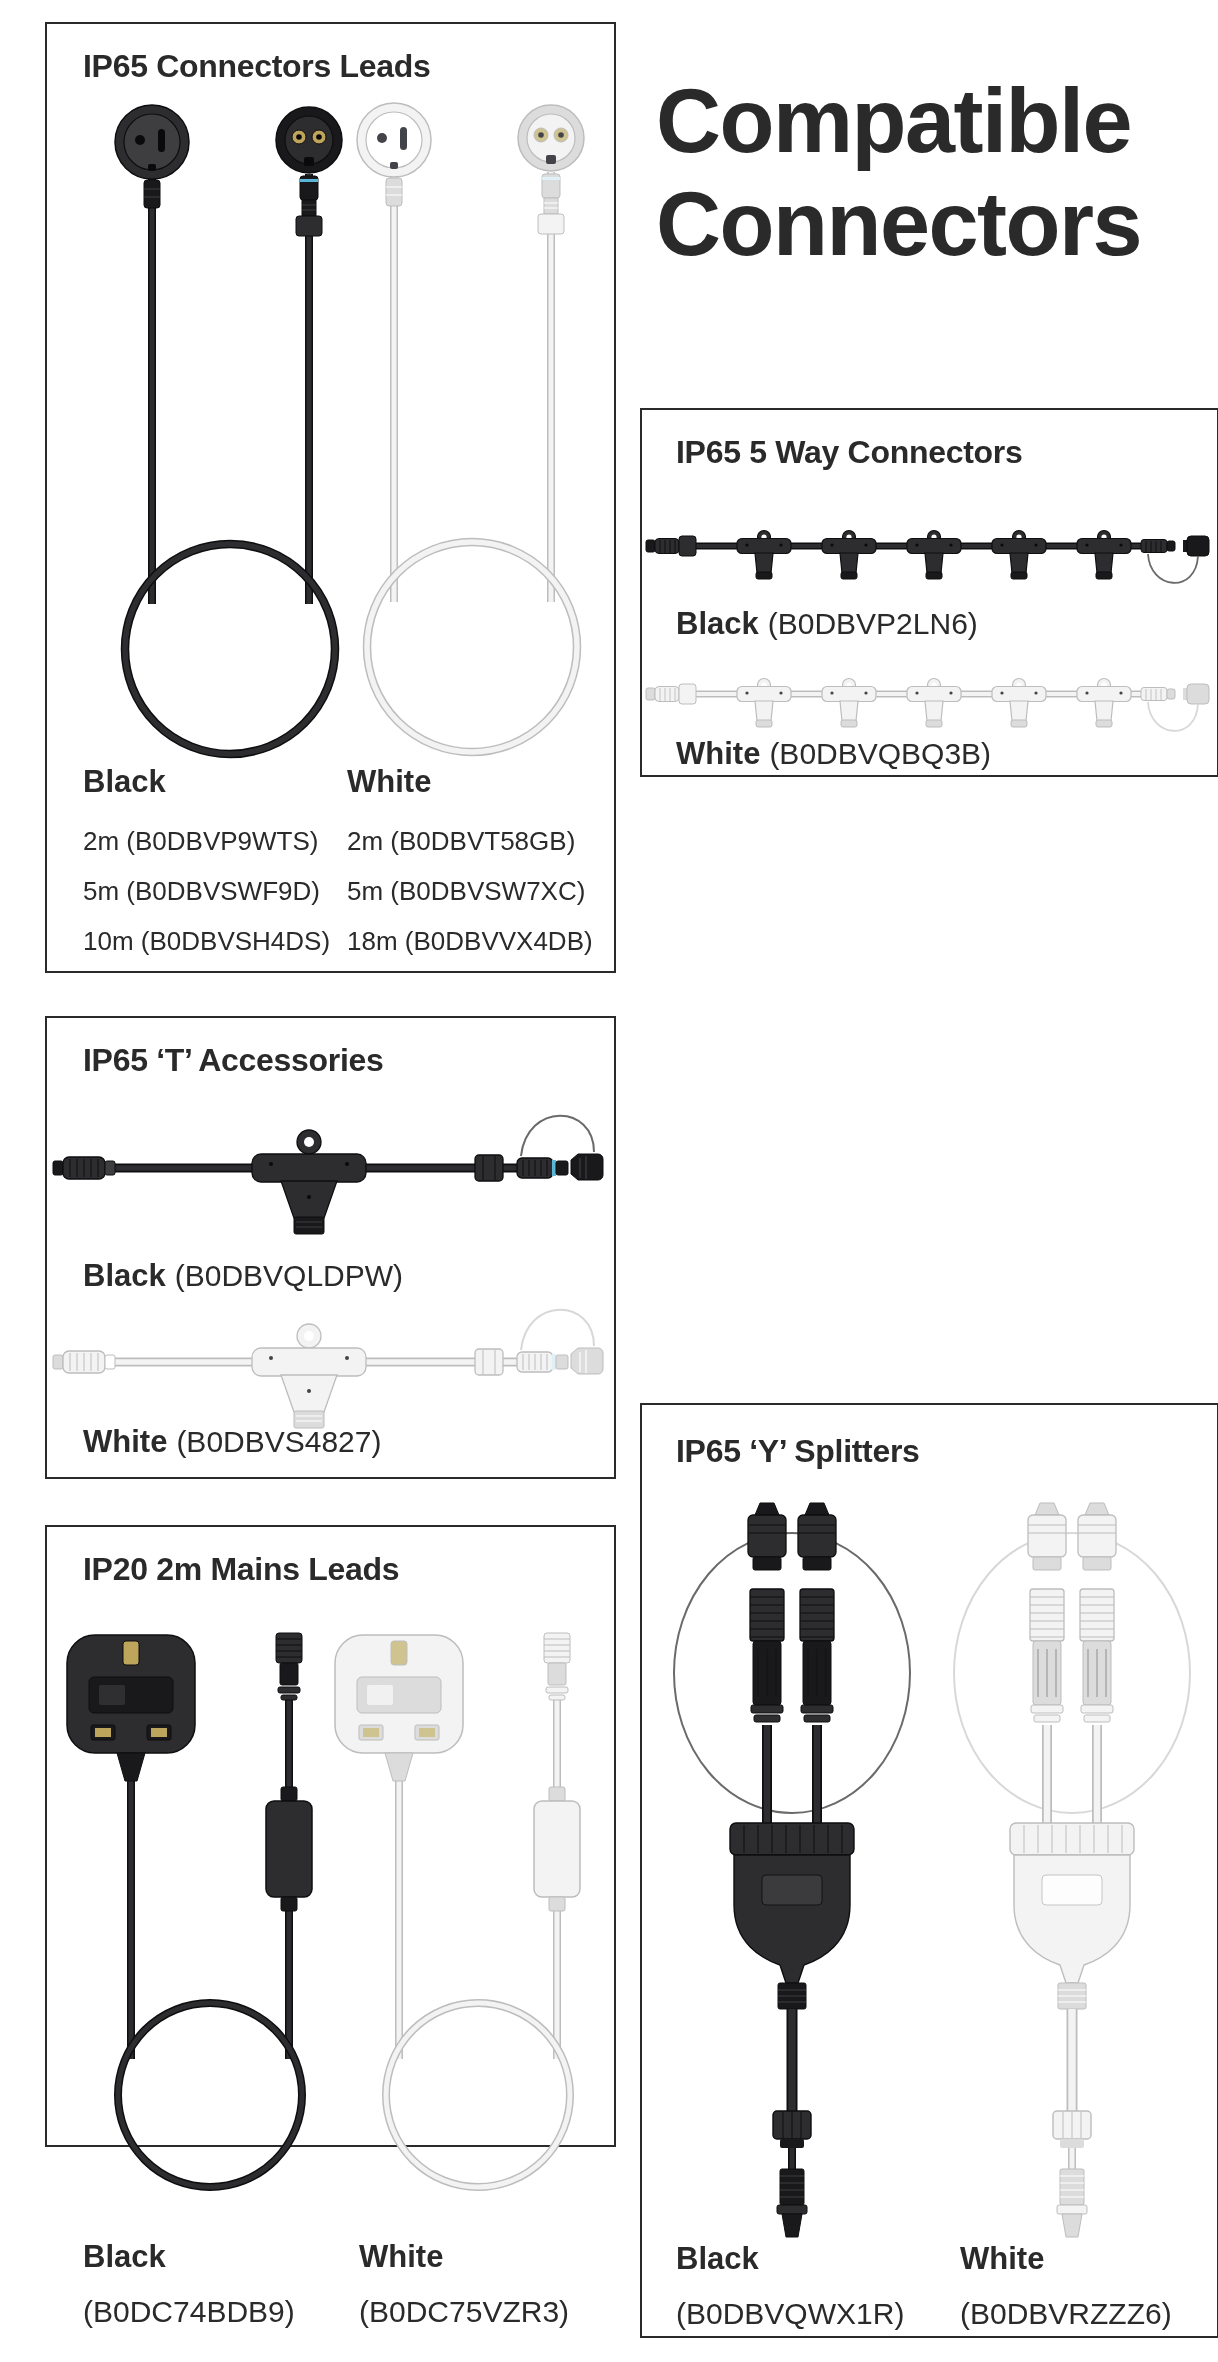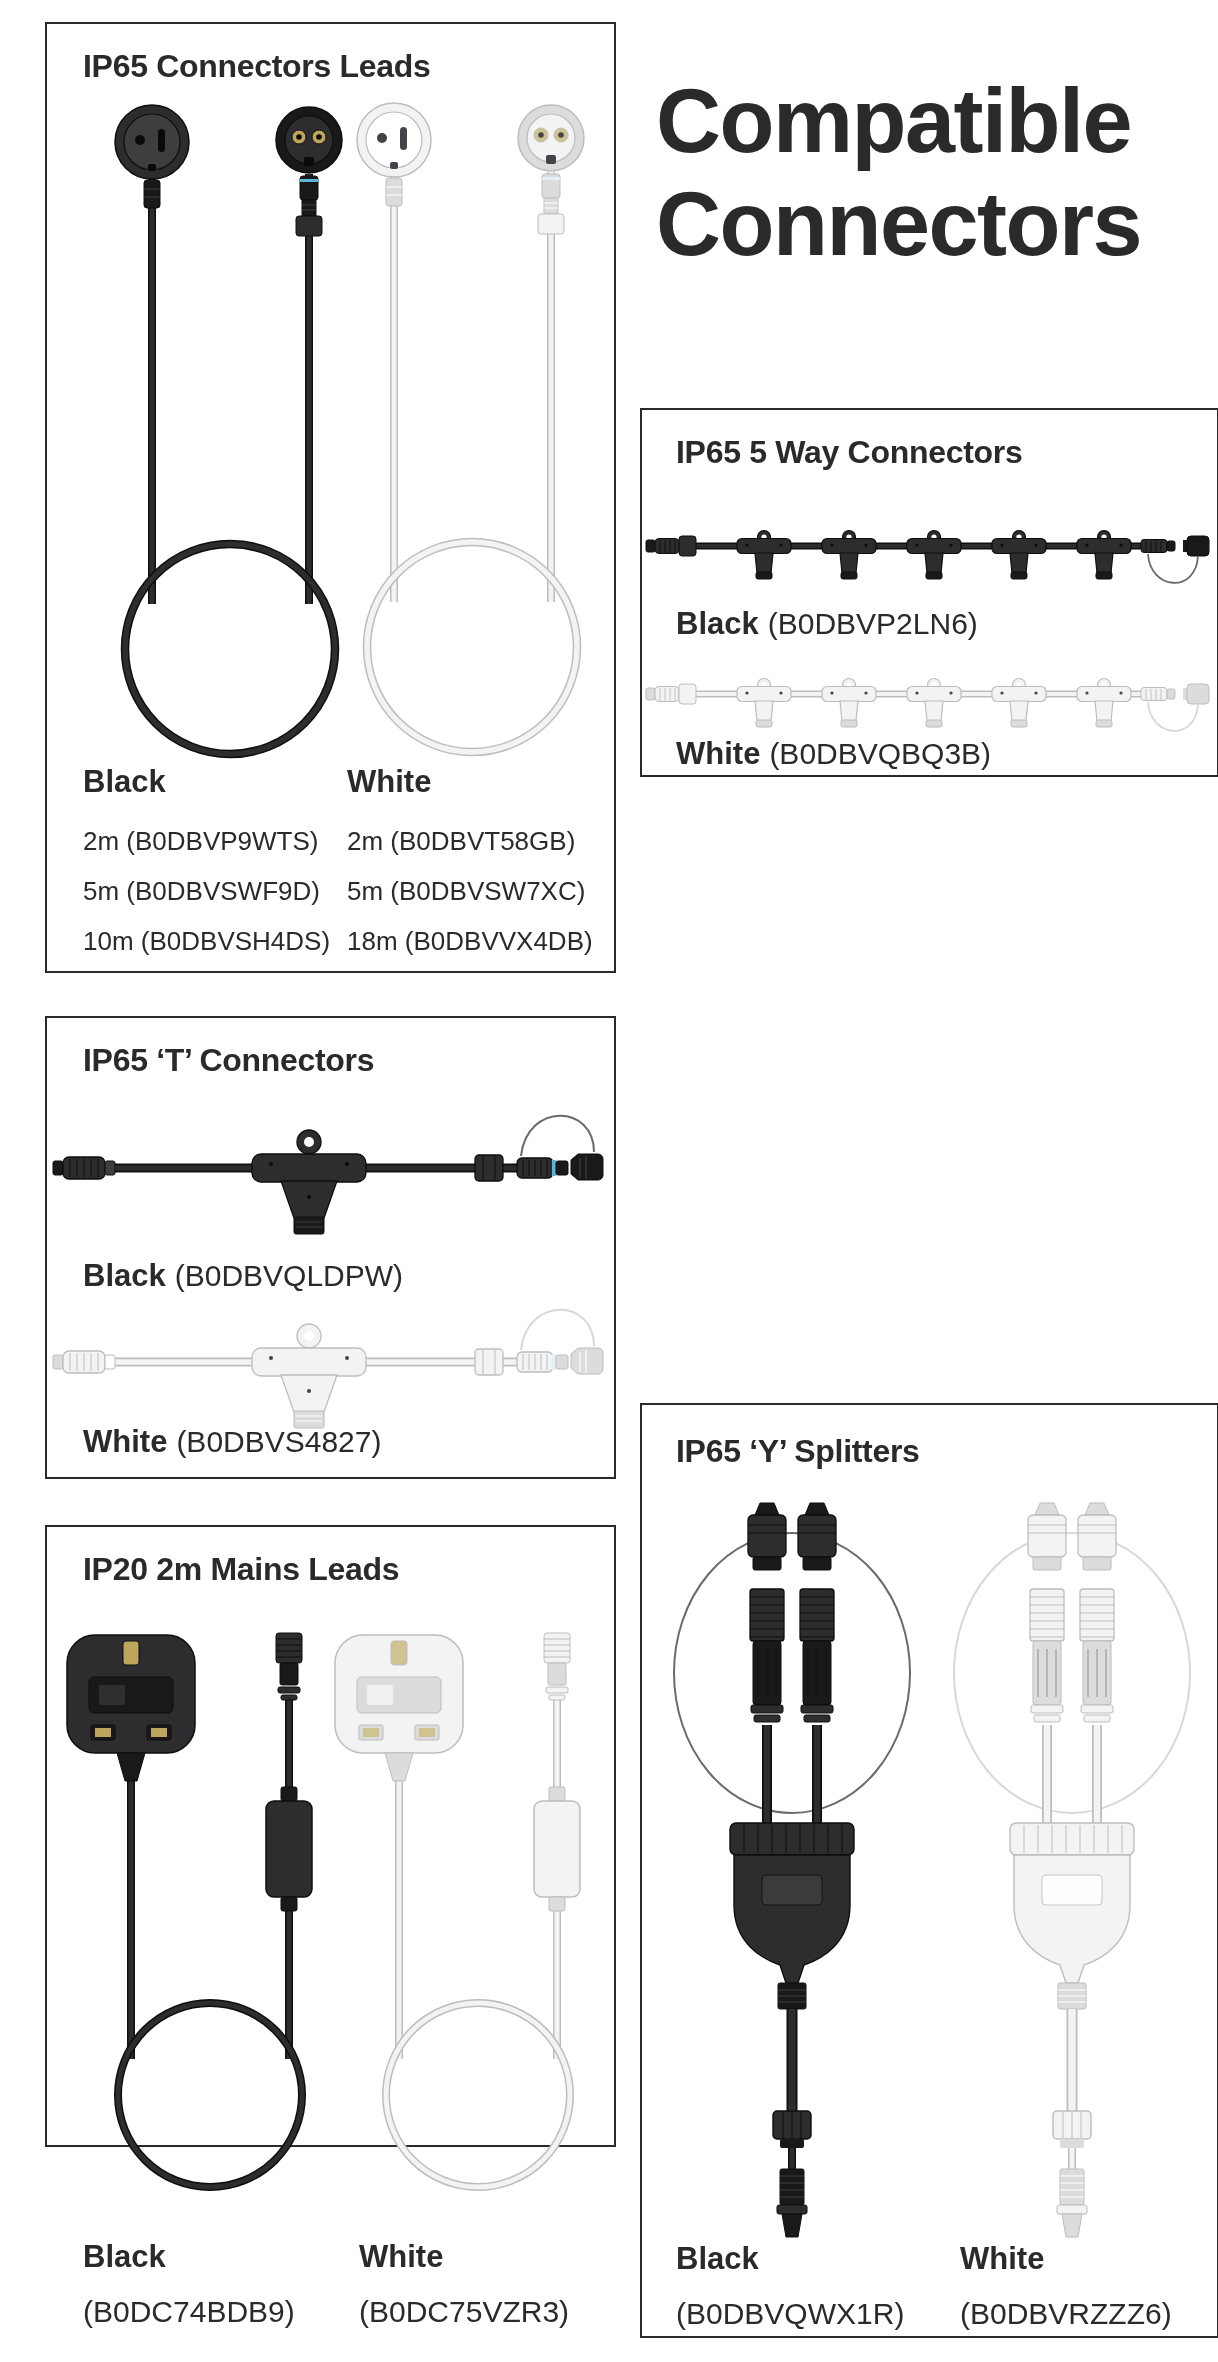--- a/index.html
+++ b/index.html
@@ -227,21 +227,21 @@
     </div>
     <div class="col-label" style="left:300px;top:740px">
       <div class="color-h">White</div>
       <div class="item">2m (B0DBVT58GB)</div>
       <div class="item">5m (B0DBVSW7XC)</div>
       <div class="item">18m (B0DBVVX4DB)</div>
     </div>
   </section>
 
   <section class="box" style="left:22px;top:1016px;width:571px;height:463px">
-    <h2 class="box-title">IP65 ‘T’ Connectors</h2>
+    <h2 class="box-title">IP65 ‘T’ Accessories</h2>
     <svg class="art" style="top:76px" width="571" height="150" viewBox="0 0 571 150">
       <use href="#g-tconn" class="pal-black"></use>
     </svg>
     <div class="variant-row" style="left:36px;top:240px">
       <span class="color-h">Black</span><span class="code">(B0DBVQLDPW)</span>
     </div>
     <svg class="art" style="top:270px" width="571" height="150" viewBox="0 0 571 150">
       <use href="#g-tconn" class="pal-white"></use>
     </svg>
     <div class="variant-row" style="left:36px;top:406px">

